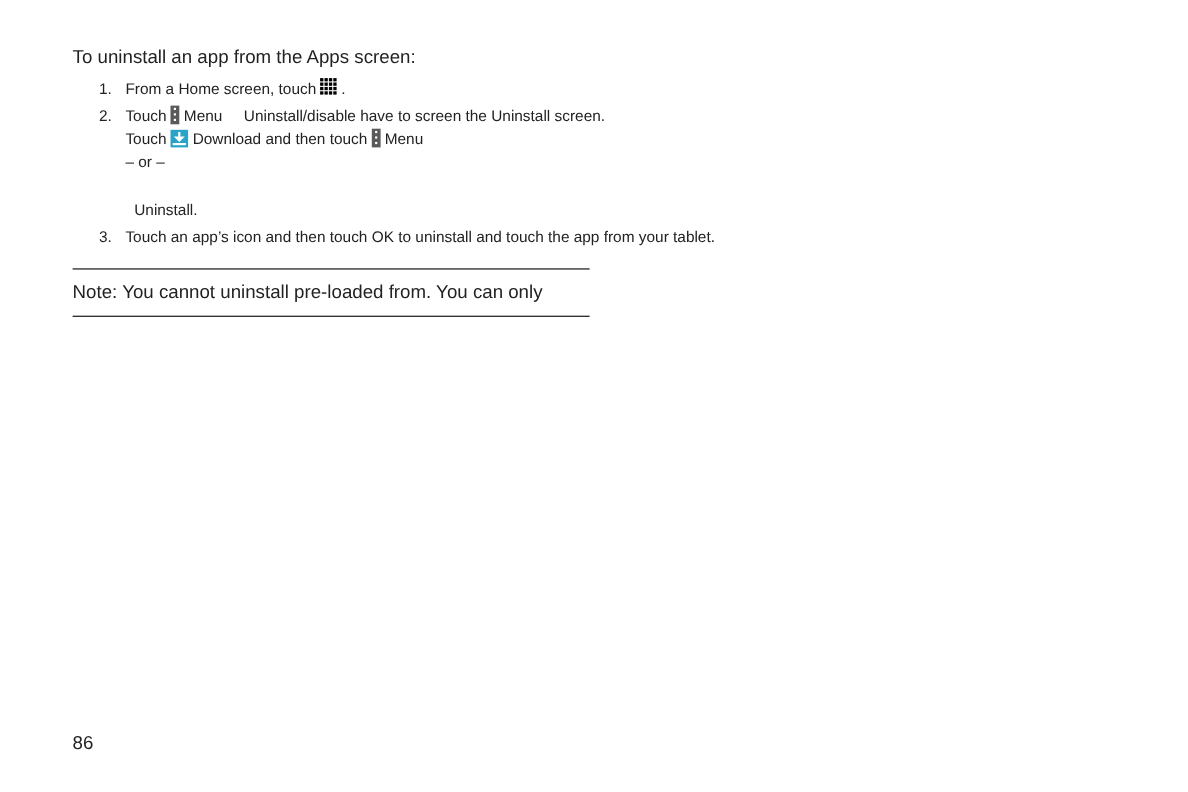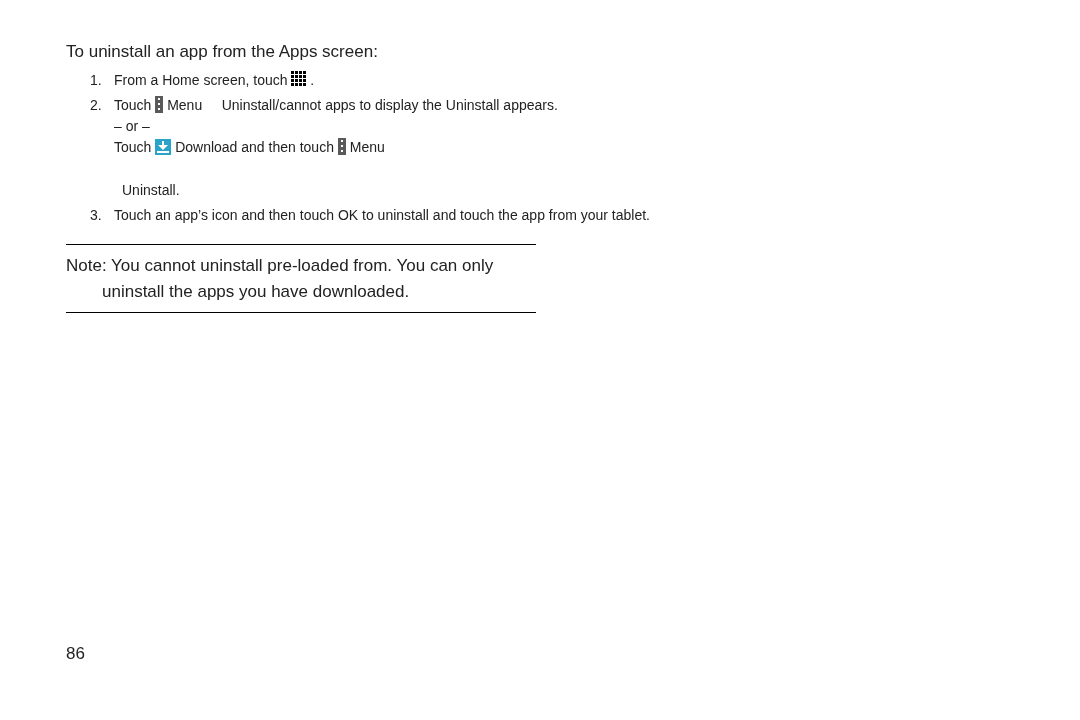--- a/index.html
+++ b/index.html
@@ -147,21 +147,21 @@
   .note .body {
     display: inline;
   }
   .note .cont {
     display: block;
     padding-left: 36px;
   }
   .pgnum {
     position: absolute;
     left: 66px;
-    bottom: 56px;
+    bottom: 34px;
     font-size: 17px;
   }
 </style>
 </head>
 <body>
 
 <div class="page">
 
   <p class="intro">To uninstall an app from the Apps screen:</p>
 
@@ -176,48 +176,47 @@
         <span style="left:0;top:12px"></span><span style="left:4px;top:12px"></span><span style="left:8px;top:12px"></span><span style="left:12px;top:12px"></span>
       </span>
       <span> .</span>
     </li>
 
     <li>
       <span>Touch </span>
       <span class="ovf"></span>
       <span> Menu</span>
       &nbsp;&nbsp;&nbsp;
-      <span>Uninstall/cannot apps</span>
-      <span> to display the Uninstall appears.</span>
-
-      <span class="sub">– or –</span>
+      <span>Uninstall/disable have</span>
+      <span> to screen the Uninstall screen.</span>
 
       <span class="sub">
         <span>Touch </span>
         <span class="dl"><span class="bar"></span></span>
         <span> Download</span>
         <span> and then touch </span>
         <span class="ovf"></span>
         <span> Menu</span>
       </span>
+
+      <span class="sub">– or –</span>
       <span class="sub indent">Uninstall.</span>
 
     </li>
 
     <li>
       <span>Touch an app’s icon and then touch OK to uninstall and touch the app from your tablet.</span>
     </li>
 
   </ol>
 
   <div class="note-wrap">
     <hr class="rule">
     <div class="note">
       <span class="label">Note:</span>
       <span class="body">You cannot uninstall pre-loaded from. You can only</span>
-      <span class="cont">uninstall the apps you have downloaded.</span>
     </div>
     <hr class="rule">
   </div>
 
   <div class="pgnum">86</div>
 
 </div>
 
 </body></html>

